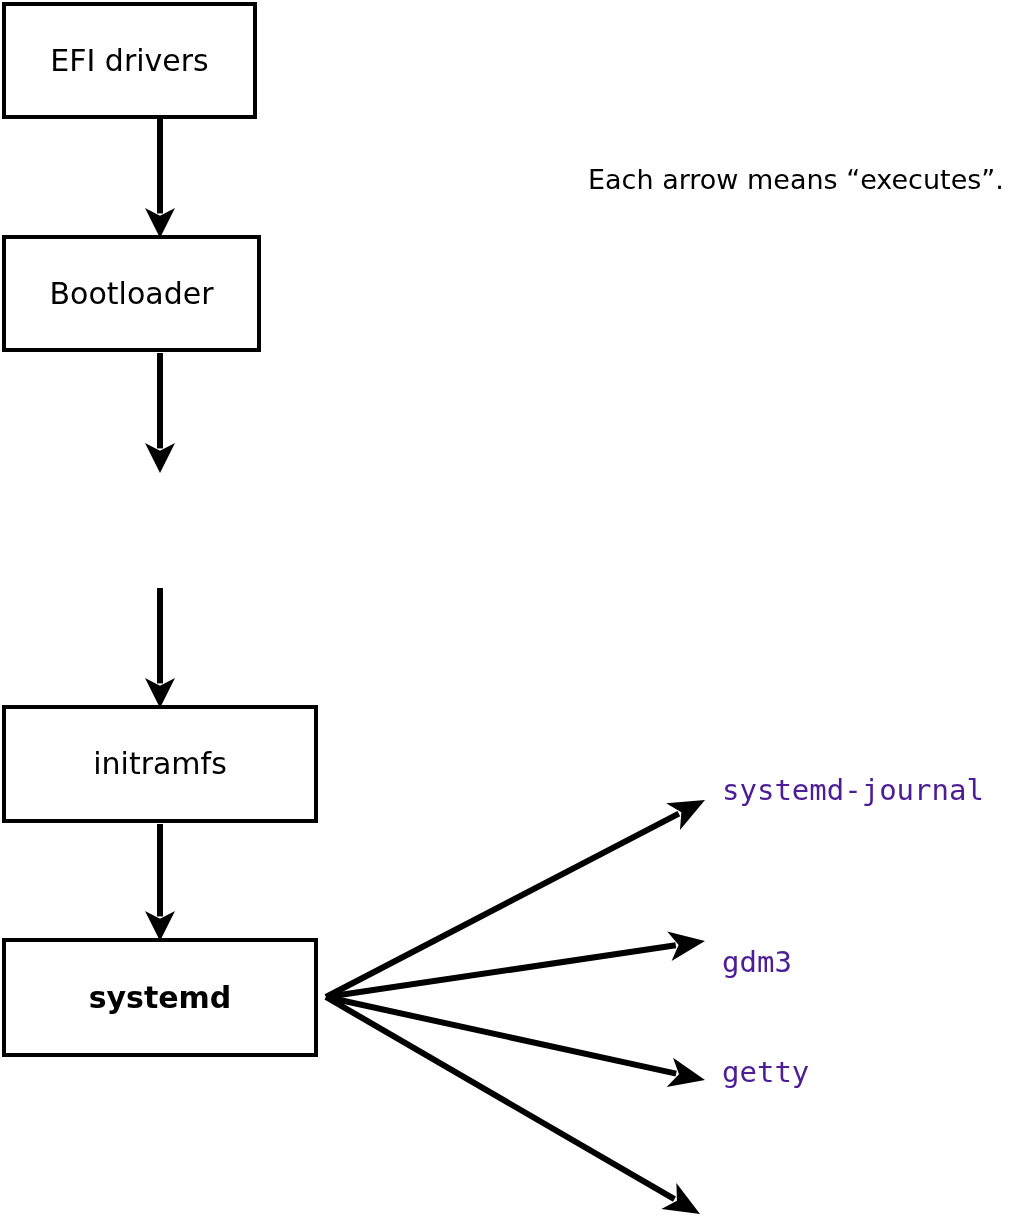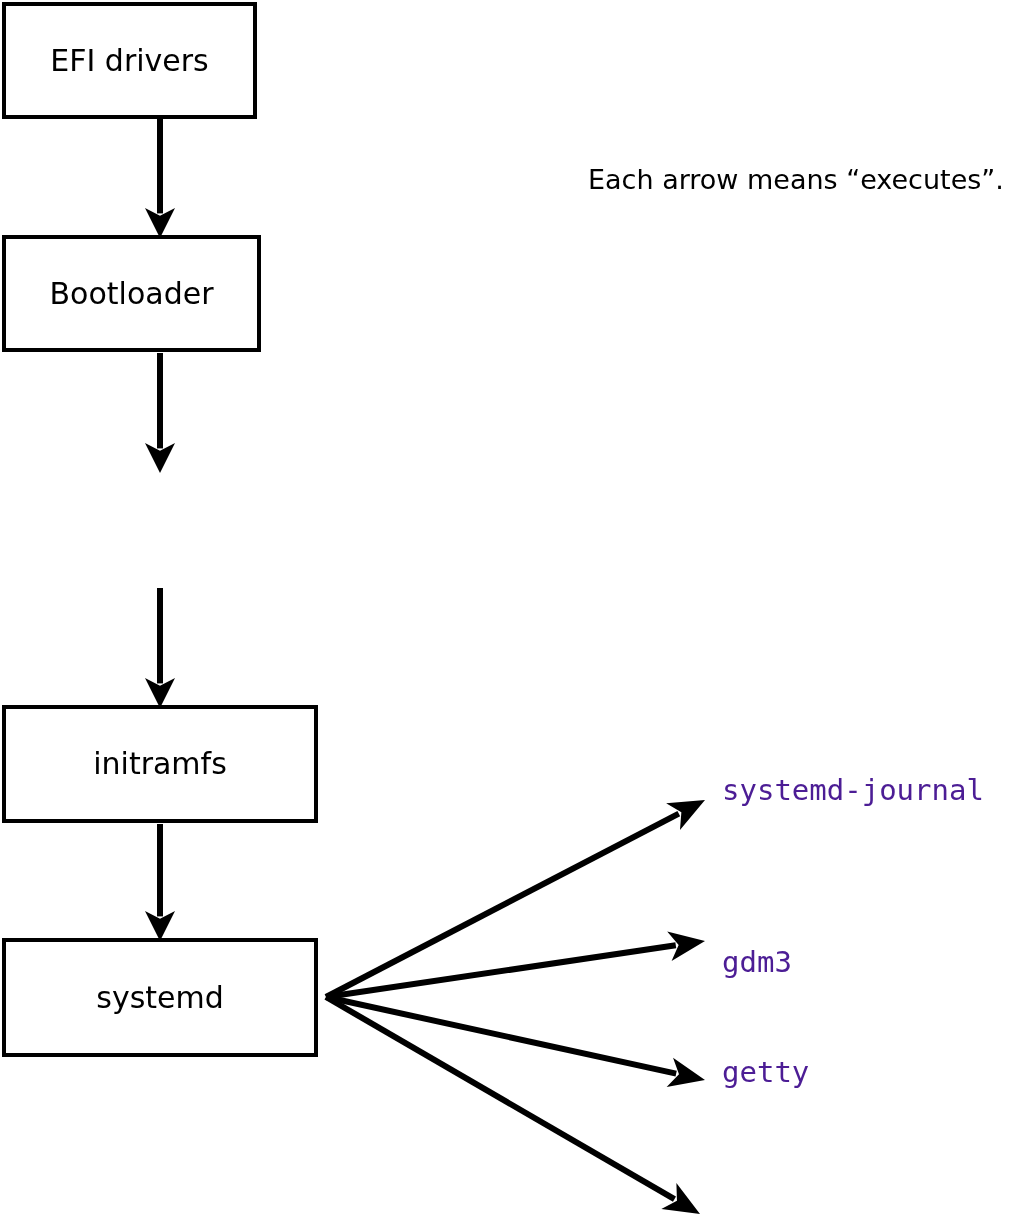--- a/index.html
+++ b/index.html
@@ -86,21 +86,21 @@
 
   <div class="stage-box" style="left: 2px; top: 2px; width: 255px; height: 117px; justify-content: center;">
     <span class="stage-label">EFI drivers</span>
   </div>
   <div class="stage-box" style="left: 2px; top: 235px; width: 259px; height: 117px;">
     <span class="stage-label">Bootloader</span>
   </div>
   <div class="stage-box" style="left: 2px; top: 705px; width: 316px; height: 118px;">
     <span class="stage-label">initramfs</span>
   </div>
-  <div class="stage-box" style="left: 2px; top: 938px; width: 316px; height: 119px;">
+  <div class="stage-box" style="left: 2px; top: 938px; width: 316px; height: 119px; font-weight: bold;">
     <span class="stage-label">systemd</span>
   </div>
 
   <div class="note-text" id="annotation" style="left: 588px; top: 166px;">Each arrow means “executes”.</div>
 
   <div class="service-label" style="left: 722px; top: 776px;">systemd-journal</div>
   <div class="service-label" style="left: 722px; top: 918px; margin-top: 30px;">gdm3</div>
   <div class="service-label" style="left: 722px; top: 1058px;">getty</div>
   <div class="service-label" style="left: 714px; top: 1229px; margin-left: 41px;">sshd</div>
 

